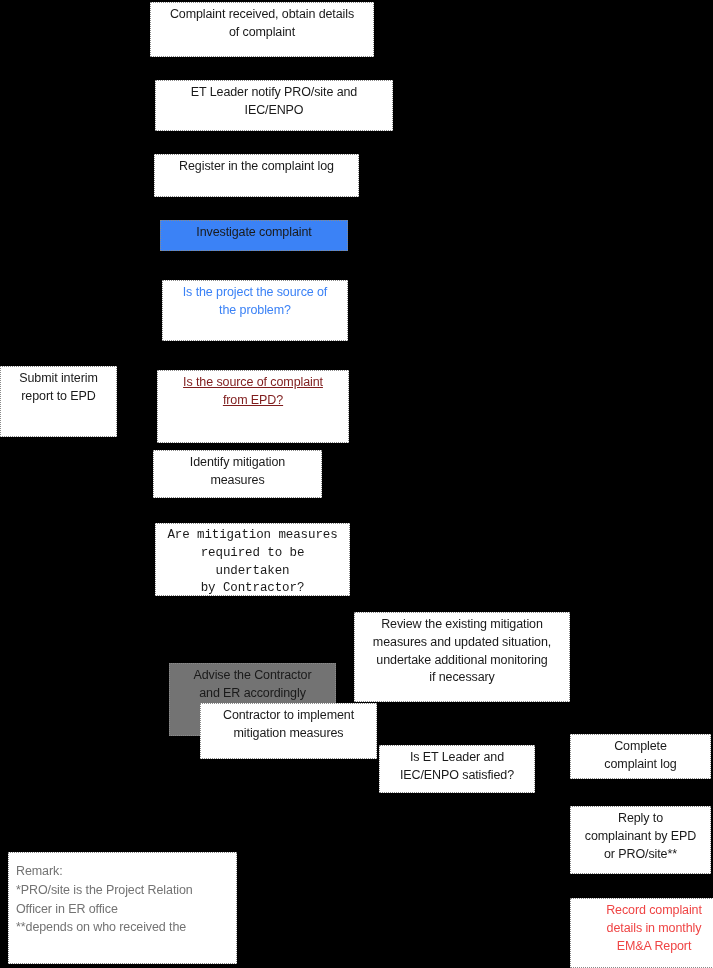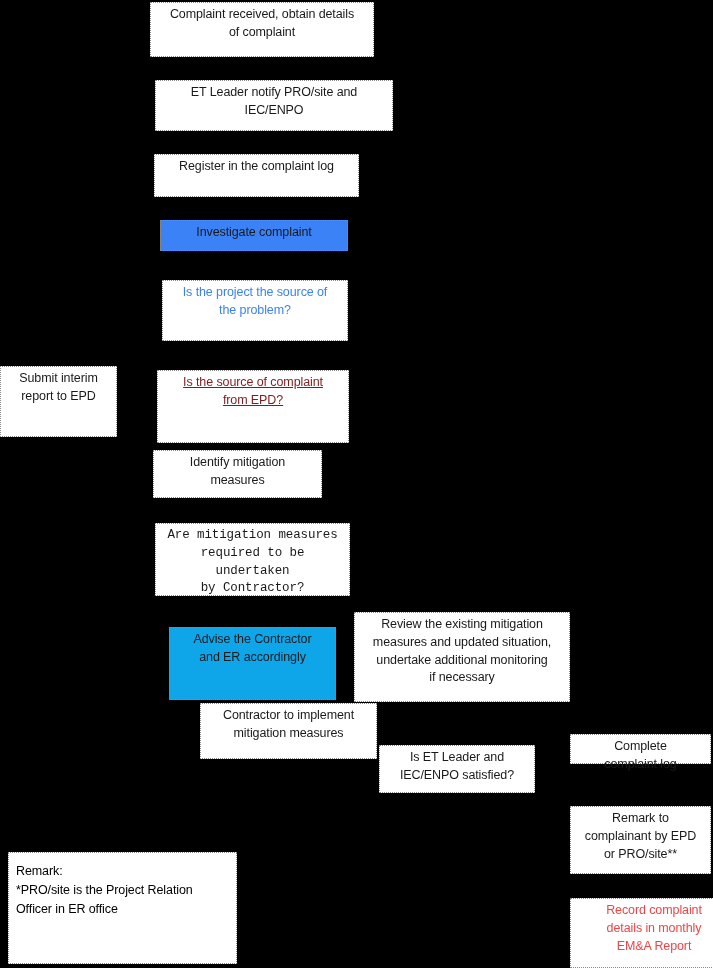--- a/index.html
+++ b/index.html
@@ -58,36 +58,36 @@
       <div class="node align-top" style="left: 162px; top: 272px; width: 186px; height: 61px; background: rgb(255, 255, 255); border-color: rgb(138, 138, 138); color: #3b82f6; margin-top: 8px;"><span>Is the project the source of
 the problem?</span></div>
       <div class="node align-top" style="left: 0px; top: 366px; width: 117px; height: 71px; background: rgb(255, 255, 255); border-color: rgb(138, 138, 138); color: rgb(26, 26, 26);"><span>Submit interim
 report to EPD</span></div>
       <div class="node align-top" style="left: 157px; top: 370px; width: 192px; height: 73px; background: rgb(255, 255, 255); border-color: rgb(138, 138, 138); color: #7f1d1d; text-decoration: underline;"><span>Is the source of complaint
 from EPD?</span></div>
       <div class="node align-top" style="left: 153px; top: 450px; width: 169px; height: 48px; background: rgb(255, 255, 255); border-color: rgb(138, 138, 138); color: rgb(26, 26, 26);"><span>Identify mitigation measures</span></div>
       <div class="node align-top" style="left: 155px; top: 523px; width: 195px; height: 73px; background: rgb(255, 255, 255); border-color: rgb(138, 138, 138); color: rgb(26, 26, 26); font-family: Liberation Mono, monospace;"><span>Are mitigation measures
 required to be undertaken
 by Contractor?</span></div>
-      <div class="node align-top" style="left: 169px; top: 627px; width: 167px; height: 73px; background: #0ea5e9; border-color: rgb(138, 138, 138); color: rgb(26, 26, 26);"><span>Advise the Contractor
+      <div class="node align-top" style="left: 169px; top: 663px; width: 167px; height: 73px; background: #737373; border-color: rgb(138, 138, 138); color: rgb(26, 26, 26);"><span>Advise the Contractor
 and ER accordingly</span></div>
       <div class="node align-top" style="left: 354px; top: 612px; width: 216px; height: 90px; background: rgb(255, 255, 255); border-color: rgb(138, 138, 138); color: rgb(26, 26, 26);"><span>Review the existing mitigation
 measures and updated situation,
 undertake additional monitoring
 if necessary</span></div>
       <div class="node align-top" style="left: 164px; top: 703px; width: 177px; height: 56px; background: rgb(255, 255, 255); border-color: rgb(138, 138, 138); color: rgb(26, 26, 26); margin-left: 36px;"><span>Contractor to implement
 mitigation measures</span></div>
       <div class="node align-top" style="left: 379px; top: 745px; width: 156px; height: 48px; background: rgb(255, 255, 255); border-color: rgb(138, 138, 138); color: rgb(26, 26, 26);"><span>Is ET Leader and
 IEC/ENPO satisfied?</span></div>
-      <div class="node align-top" style="left: 570px; top: 734px; width: 141px; height: 30px; background: rgb(255, 255, 255); border-color: rgb(138, 138, 138); color: rgb(26, 26, 26);"><span>Complete
+      <div class="node align-top" style="left: 570px; top: 734px; width: 141px; height: 45px; background: rgb(255, 255, 255); border-color: rgb(138, 138, 138); color: rgb(26, 26, 26);"><span>Complete
 complaint log</span></div>
-      <div class="node align-top" style="left: 570px; top: 806px; width: 141px; height: 68px; background: rgb(255, 255, 255); border-color: rgb(138, 138, 138); color: rgb(26, 26, 26);"><span>Remark to
+      <div class="node align-top" style="left: 570px; top: 806px; width: 141px; height: 68px; background: rgb(255, 255, 255); border-color: rgb(138, 138, 138); color: rgb(26, 26, 26);"><span>Reply to
 complainant by EPD
 or PRO/site**</span></div>
       <div class="node align-top" style="left: 570px; top: 898px; width: 168px; height: 70px; background: rgb(255, 255, 255); border-color: rgb(138, 138, 138); color: #ef4444;"><span>Record complaint
 details in monthly
 EM&amp;A Report</span></div>
     </div>
 
   <div id="note-layer">
-      <div class="node note" style="left: 8px; top: 852px; width: 229px; height: 112px; background: rgb(255, 255, 255); border-color: rgb(138, 138, 138); color: #000000; padding-left: 7px;"><div><div>Remark:</div><div>*PRO/site is the Project Relation</div><div>Officer in ER office</div></div></div>
+      <div class="node note" style="left: 8px; top: 852px; width: 229px; height: 112px; background: rgb(255, 255, 255); border-color: rgb(138, 138, 138); color: #737373; padding-left: 7px;"><div><div>Remark:</div><div>*PRO/site is the Project Relation</div><div>Officer in ER office</div><div>**depends on who received the</div></div></div>
     </div>
 </div>
 
 </body></html>

